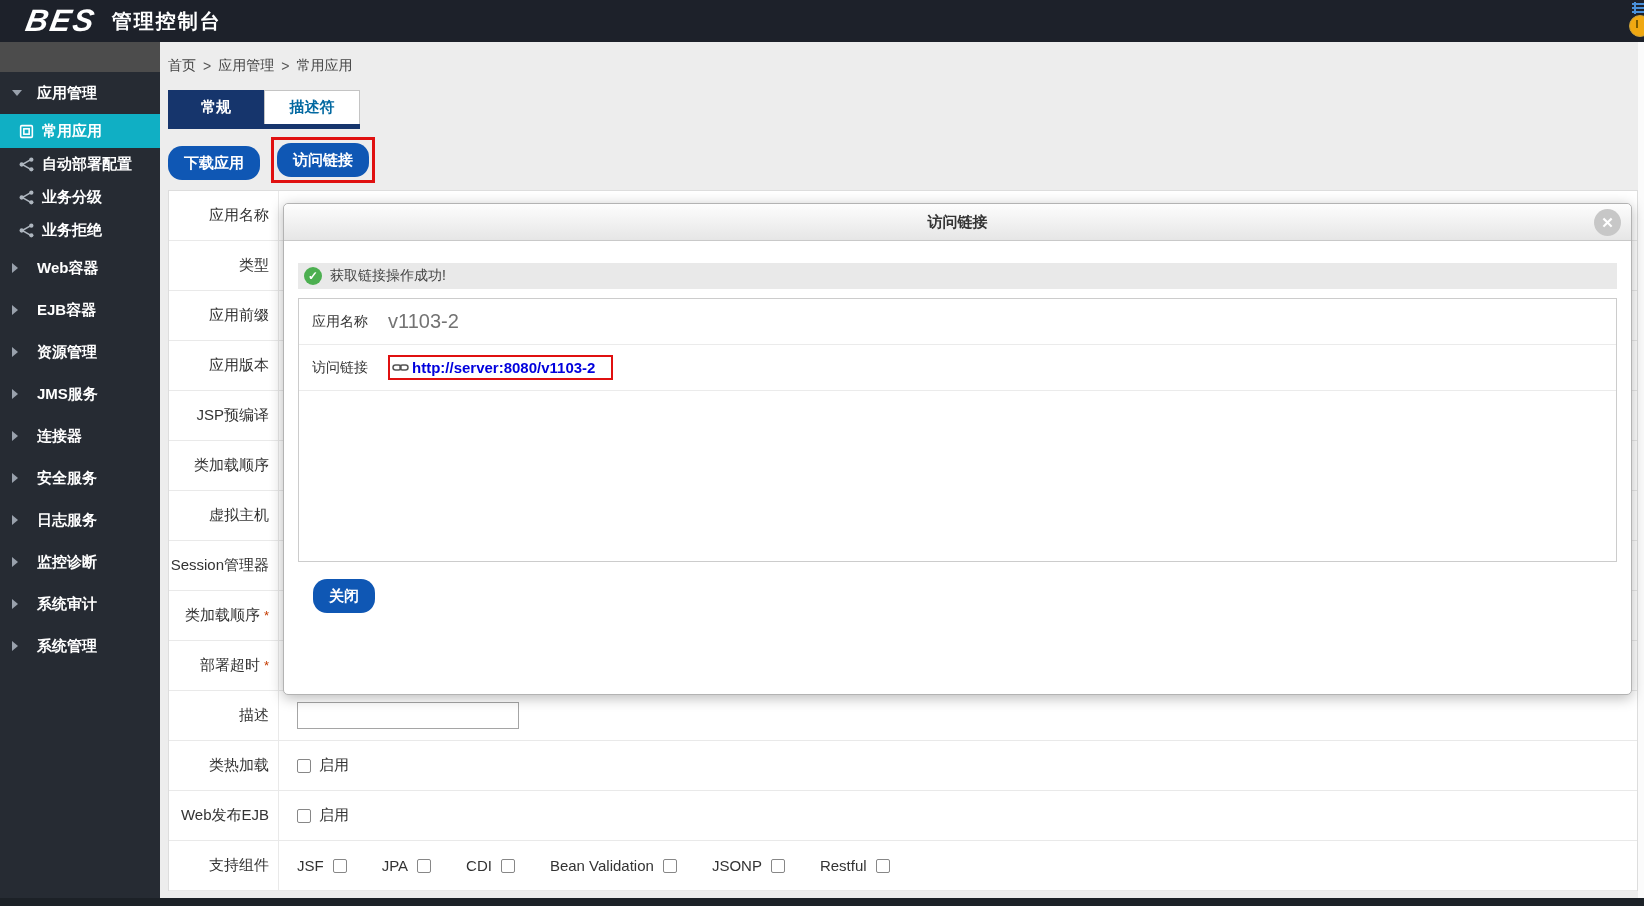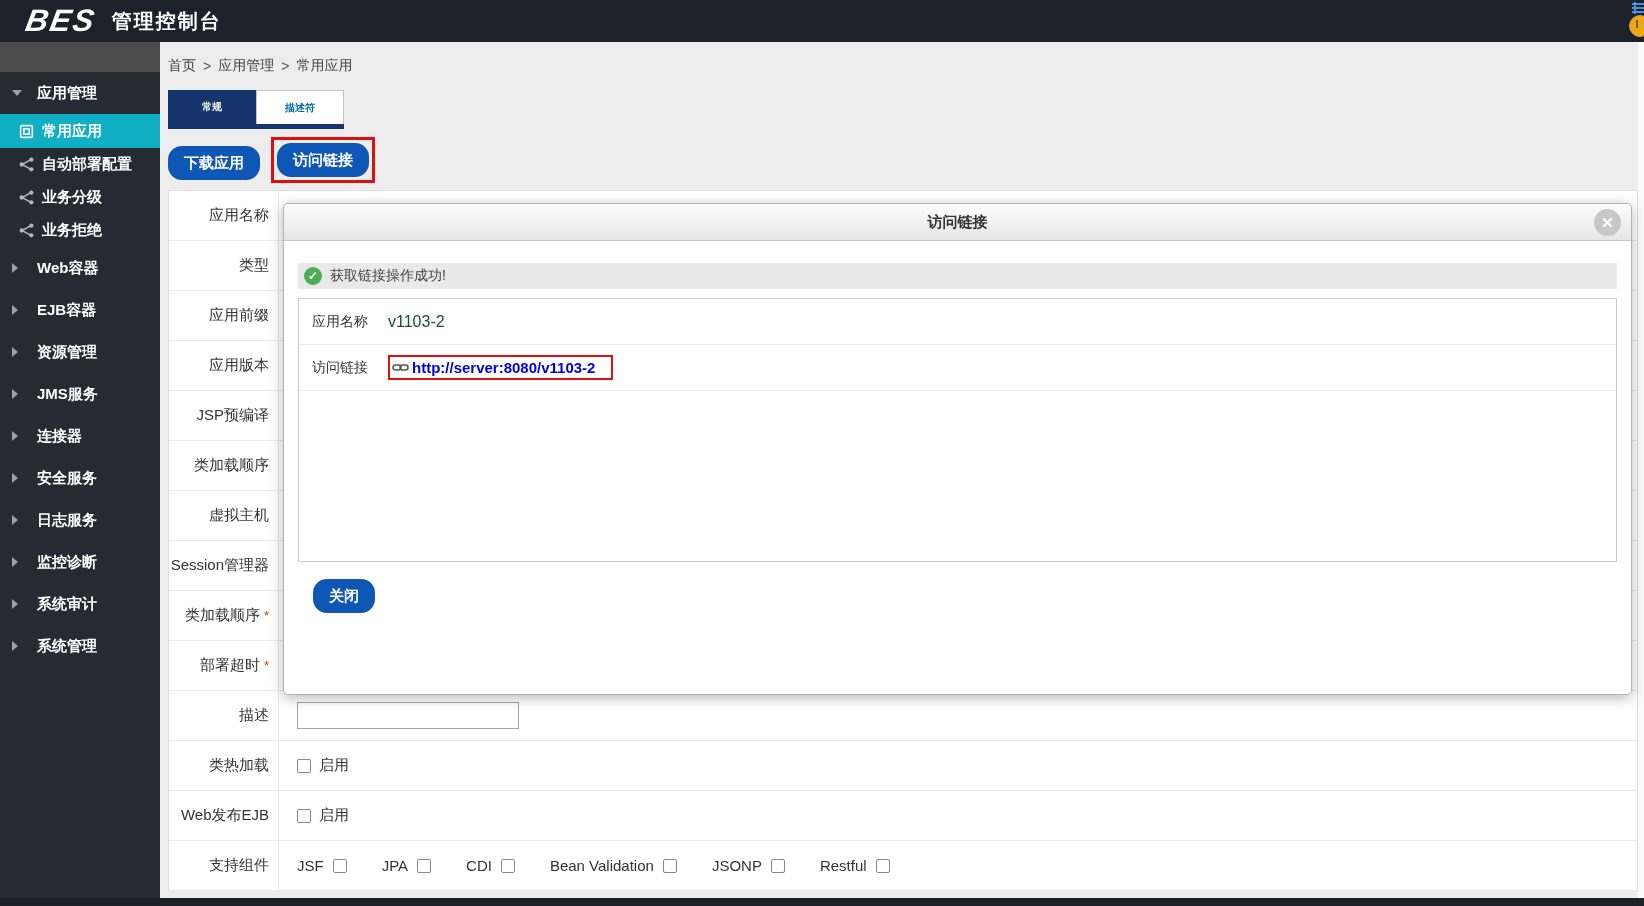--- a/index.html
+++ b/index.html
@@ -32,21 +32,21 @@
   .caret.right{border-top:5px solid transparent;border-bottom:5px solid transparent;border-left:6px solid #99a1ac}
   .sub-icon{width:17px;height:17px;margin-right:7px;display:inline-flex;align-items:center;justify-content:center;flex:0 0 17px}
 
   
   .breadcrumb{position:absolute;left:168px;top:57px;font-size:14px;color:#444;display:flex;align-items:center;z-index:1}
   .crumb{margin-right:7px;cursor:pointer}
   .crumb-sep{margin-right:7px;color:#555}
 
   
   .tabs{position:absolute;left:168px;top:90px;display:flex;border-bottom:5px solid var(--navy);z-index:1}
-  .tab{width:88px;height:34px;display:flex;align-items:center;justify-content:center;font-size:10px;font-weight:bold;cursor:pointer}
+  .tab{width:96px;height:34px;display:flex;align-items:center;justify-content:center;font-size:15px;font-weight:bold;cursor:pointer}
   .tab.active{background:var(--navy);color:#fff}
   .tab.inactive{background:#fff;color:#0369a1;border:1px solid #c4c4c4;border-bottom:none}
 
   
   .toolbar{position:absolute;left:168px;top:137px;display:flex;align-items:center;z-index:1}
   .btn{background:var(--blue);color:#fff;font-weight:bold;font-size:15px;border:none;border-radius:14px;height:34px;padding:0 16px;cursor:pointer;font-family:"Liberation Sans",sans-serif}
   .toolbar .btn{margin-top:6px}
   .red-wrap{border:3px solid var(--red);padding:3px;margin-left:11px;display:inline-block}
   .red-wrap .btn{margin-top:0}
 
@@ -64,21 +64,21 @@
 
   
   .modal{position:absolute;left:283px;top:203px;width:1349px;height:492px;background:#fff;border:1px solid #b3b3b3;border-radius:5px;box-shadow:0 3px 14px rgba(0,0,0,.28);z-index:10}
   .modal-head{height:37px;background:linear-gradient(#fdfdfd,#e6e6e6);border-bottom:1px solid #c9c9c9;border-radius:5px 5px 0 0;display:flex;align-items:center;justify-content:center;font-size:15px;font-weight:bold;color:#333;position:relative}
   .modal-close{position:absolute;right:10px;top:5px;width:27px;height:27px;border-radius:50%;background:#c7c7c7;color:#fff;display:flex;align-items:center;justify-content:center;font-size:15px;cursor:pointer}
   .modal-msg{margin:22px 14px 9px;height:26px;background:#e9e9e9;display:flex;align-items:center;padding-left:6px;font-size:14px;color:#444}
   .check-icon{width:18px;height:18px;border-radius:50%;background:var(--green);color:#fff;font-size:12px;font-weight:bold;display:flex;align-items:center;justify-content:center;margin-right:8px;flex:0 0 18px}
   .modal-box{margin:0 14px;height:264px;border:1px solid #ccc}
   .mrow{display:flex;align-items:center;height:46px;border-bottom:1px solid #ebebeb;padding-left:13px}
   .mlabel{width:66px;margin-right:10px;font-size:14px;color:#333}
-  .mvalue{font-size:16px;color:#14532d}
+  .mvalue{font-size:20px;color:#737373}
   .link-anno{border:2px solid var(--red);padding:2px 16px 2px 2px;display:inline-flex;align-items:center}
   .link{color:var(--link);font-weight:bold;font-size:15px;text-decoration:none;margin-left:2px;cursor:pointer}
   .link-icon{display:inline-flex;align-items:center;margin-right:1px}
   .close-btn{margin:17px 0 0 29px}
 
   
   .right-strip{position:absolute;right:0;top:42px;width:6px;height:856px;background:#fbfbfb;z-index:3}
   .bottom-bar{position:absolute;left:0;bottom:0;width:1644px;height:8px;background:#1c2127;z-index:11}
 </style>
 </head>

